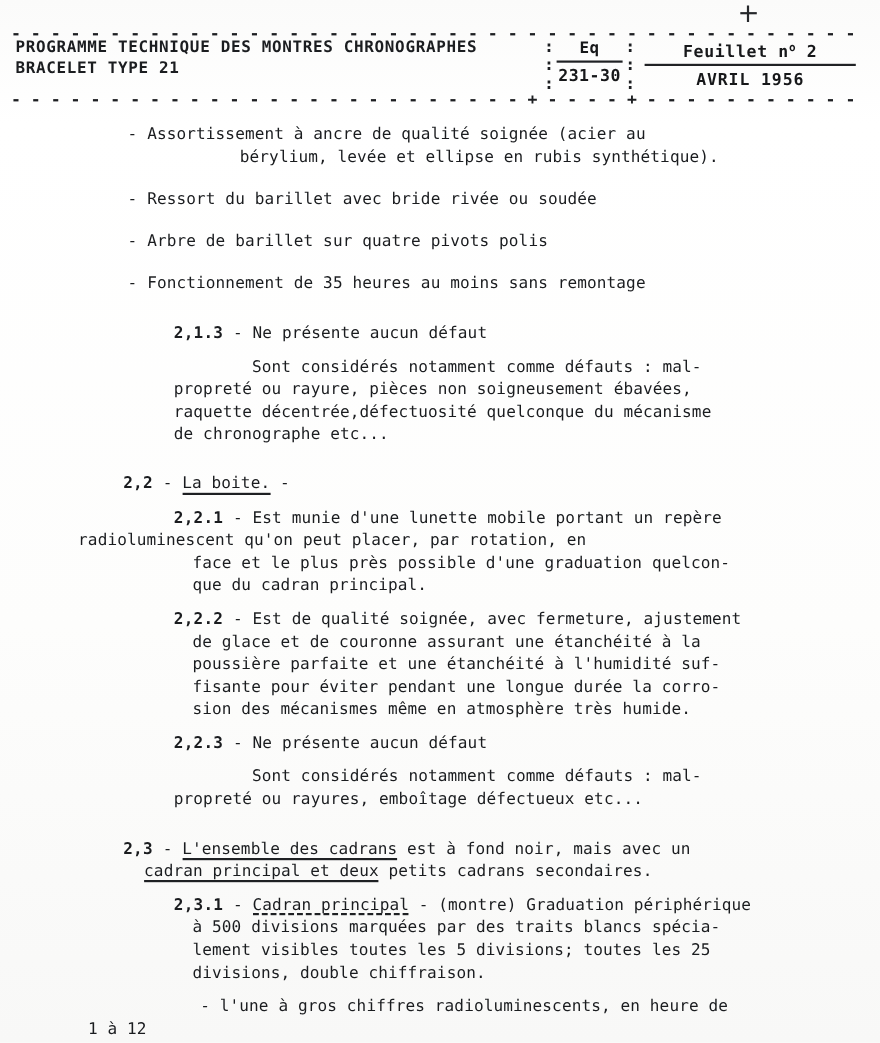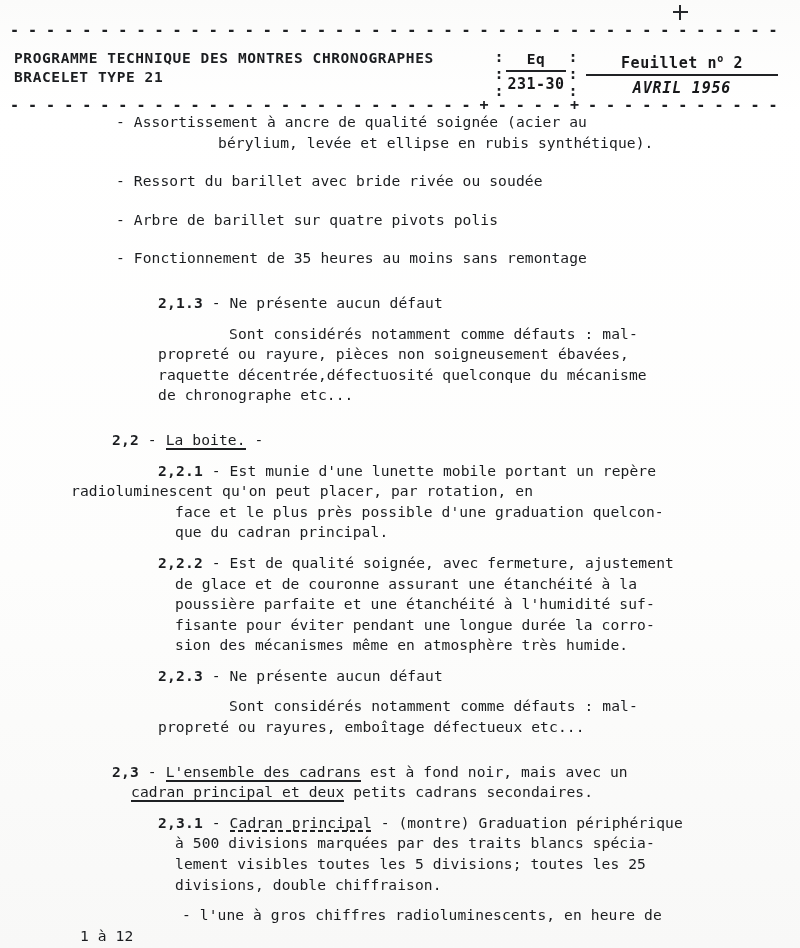--- a/index.html
+++ b/index.html
@@ -64,21 +64,21 @@
     color: #1d1f22;
     white-space: nowrap;
     overflow: hidden;
     font-family: "DejaVu Sans Mono", "Liberation Mono", monospace;
     font-weight: 700;
   }
 
   .header-grid {
     display: flex;
     align-items: stretch;
-    margin-top: 15px;
+    margin-top: 0;
     height: 50px;
   }
   .hcell-title {
     flex: 0 0 482px;
     padding-left: 4px;
     box-sizing: border-box;
   }
   .hcell-title .tline {
     font-size: 14.5px;
     line-height: 19px;
@@ -133,21 +133,20 @@
     letter-spacing: .6px;
     border-bottom: 2px solid #202225;
     display: block;
     padding-bottom: 1px;
   }
   .hcell-right .date {
     font-size: 15px;
     line-height: 24px;
     font-weight: 700;
     letter-spacing: .8px;
-    font-style: italic;
   }
   sup.ord { font-size: 10px; vertical-align: super; }
 
   .rule-dashed.bottom { margin-top: 2px; }
 
   
   .body {
     position: absolute;
     left: 0;
     top: 112px;

